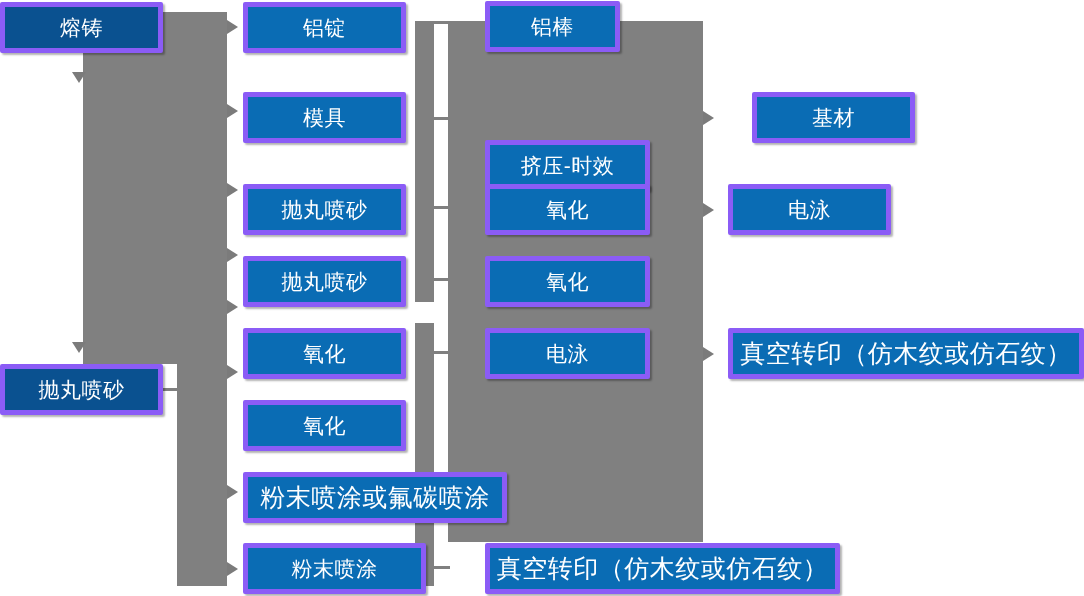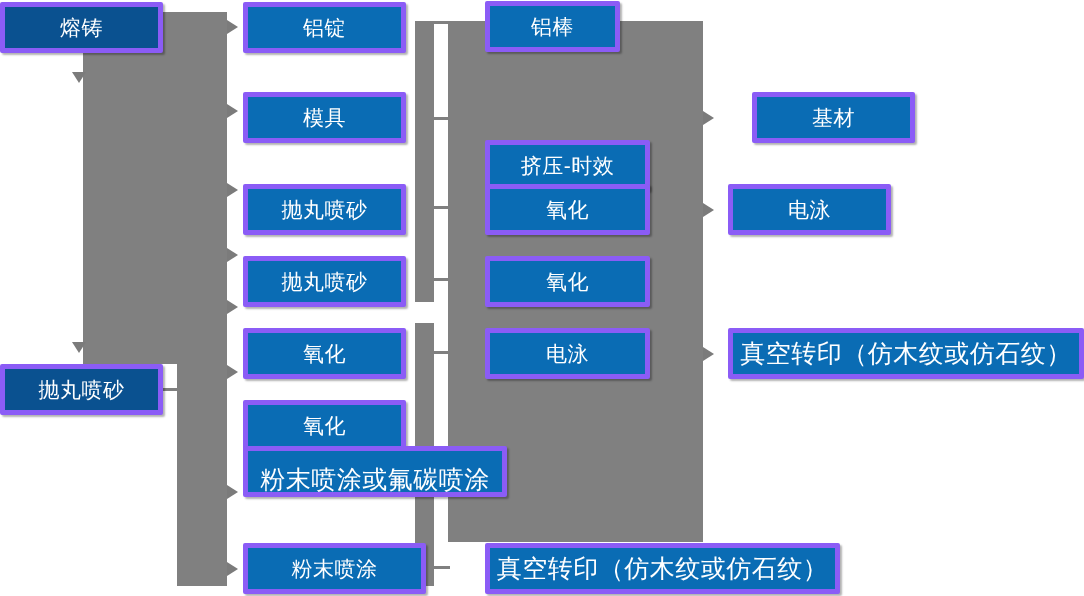--- a/index.html
+++ b/index.html
@@ -125,21 +125,21 @@
   </div>
   <div class="box light" style="left:243px; top:256px; width:163px; height:51px;">
     <span>抛丸喷砂</span>
   </div>
   <div class="box light" style="left:243px; top:328px; width:163px; height:51px;">
     <span>氧化</span>
   </div>
   <div class="box light" style="left:243px; top:400px; width:163px; height:51px;">
     <span>氧化</span>
   </div>
-  <div class="box light small" style="left:243px; top:446px; width:264px; height:51px;align-items:flex-end;">
+  <div class="box light small" style="left:243px; top:472px; width:264px; height:51px;">
     <span>粉末喷涂或氟碳喷涂</span>
   </div>
   <div class="box light" style="left:243px; top:543px; width:183px; height:51px;">
     <span>粉末喷涂</span>
   </div>
 
   <div class="box light" style="left:485px; top:1px; width:135px; height:51px;">
     <span>铝棒</span>
   </div>
   <div class="box light" style="left:485px; top:92px; width:165px; height:51px;margin-top:48px;">

